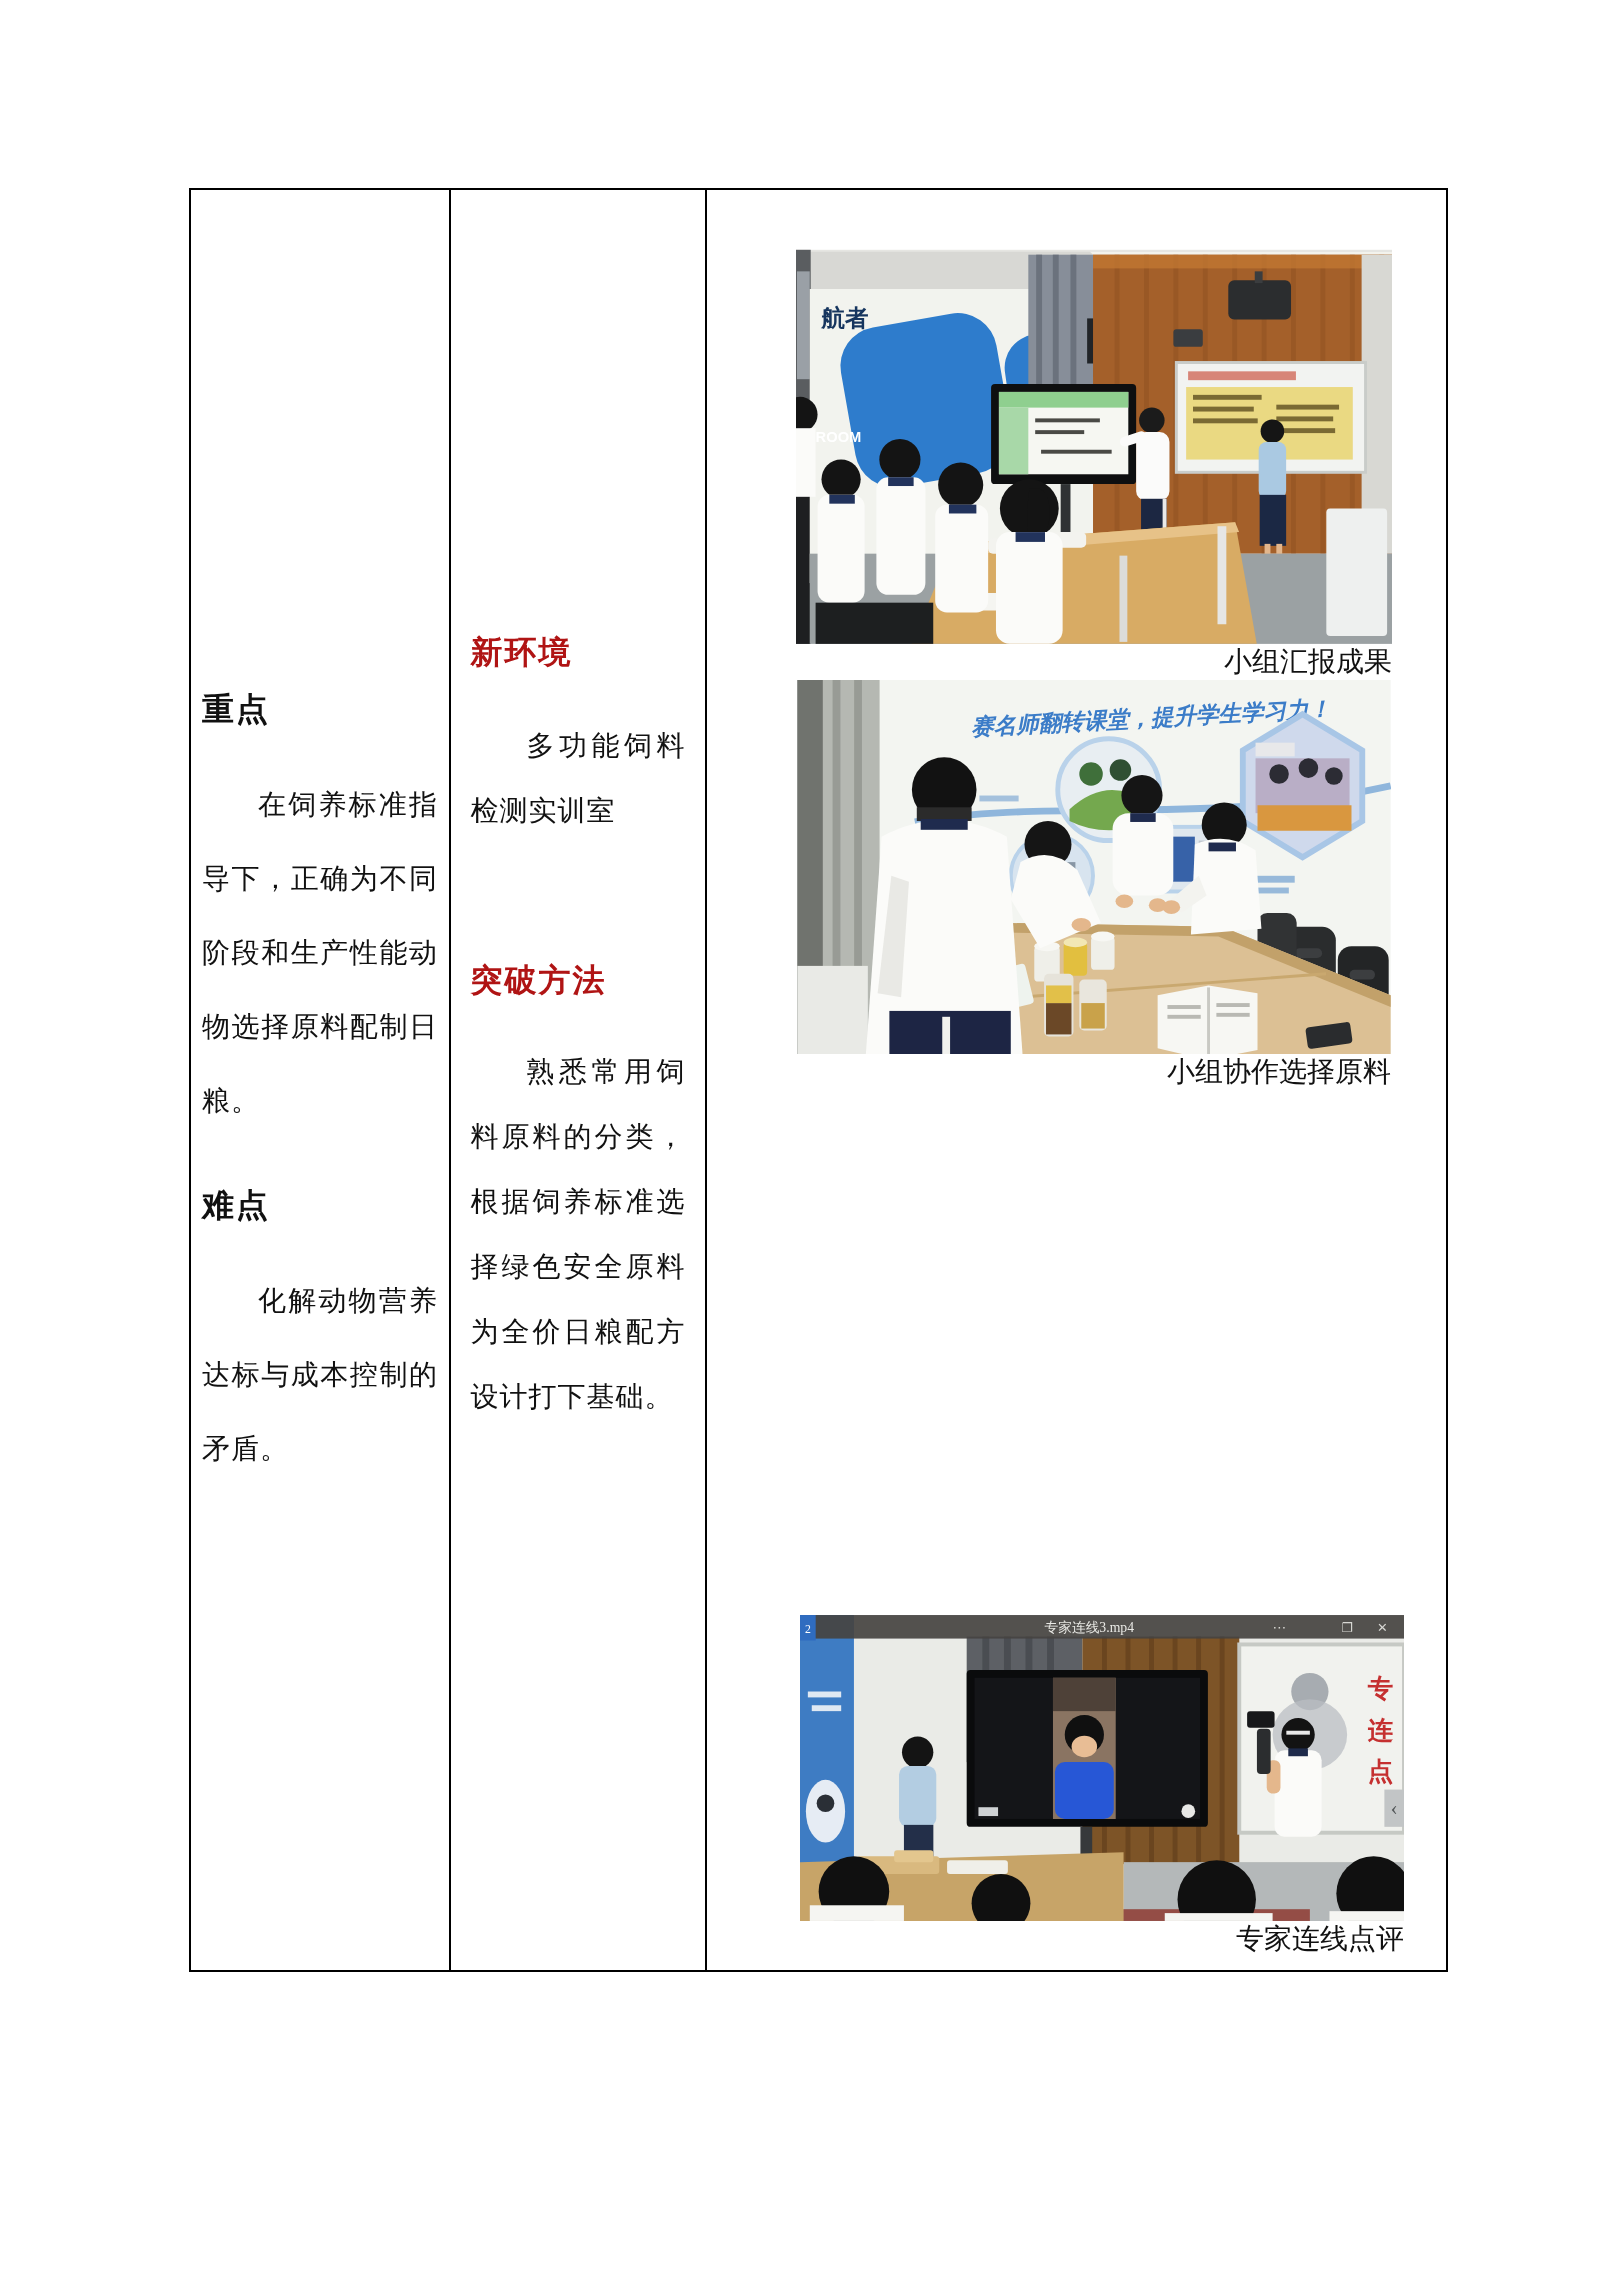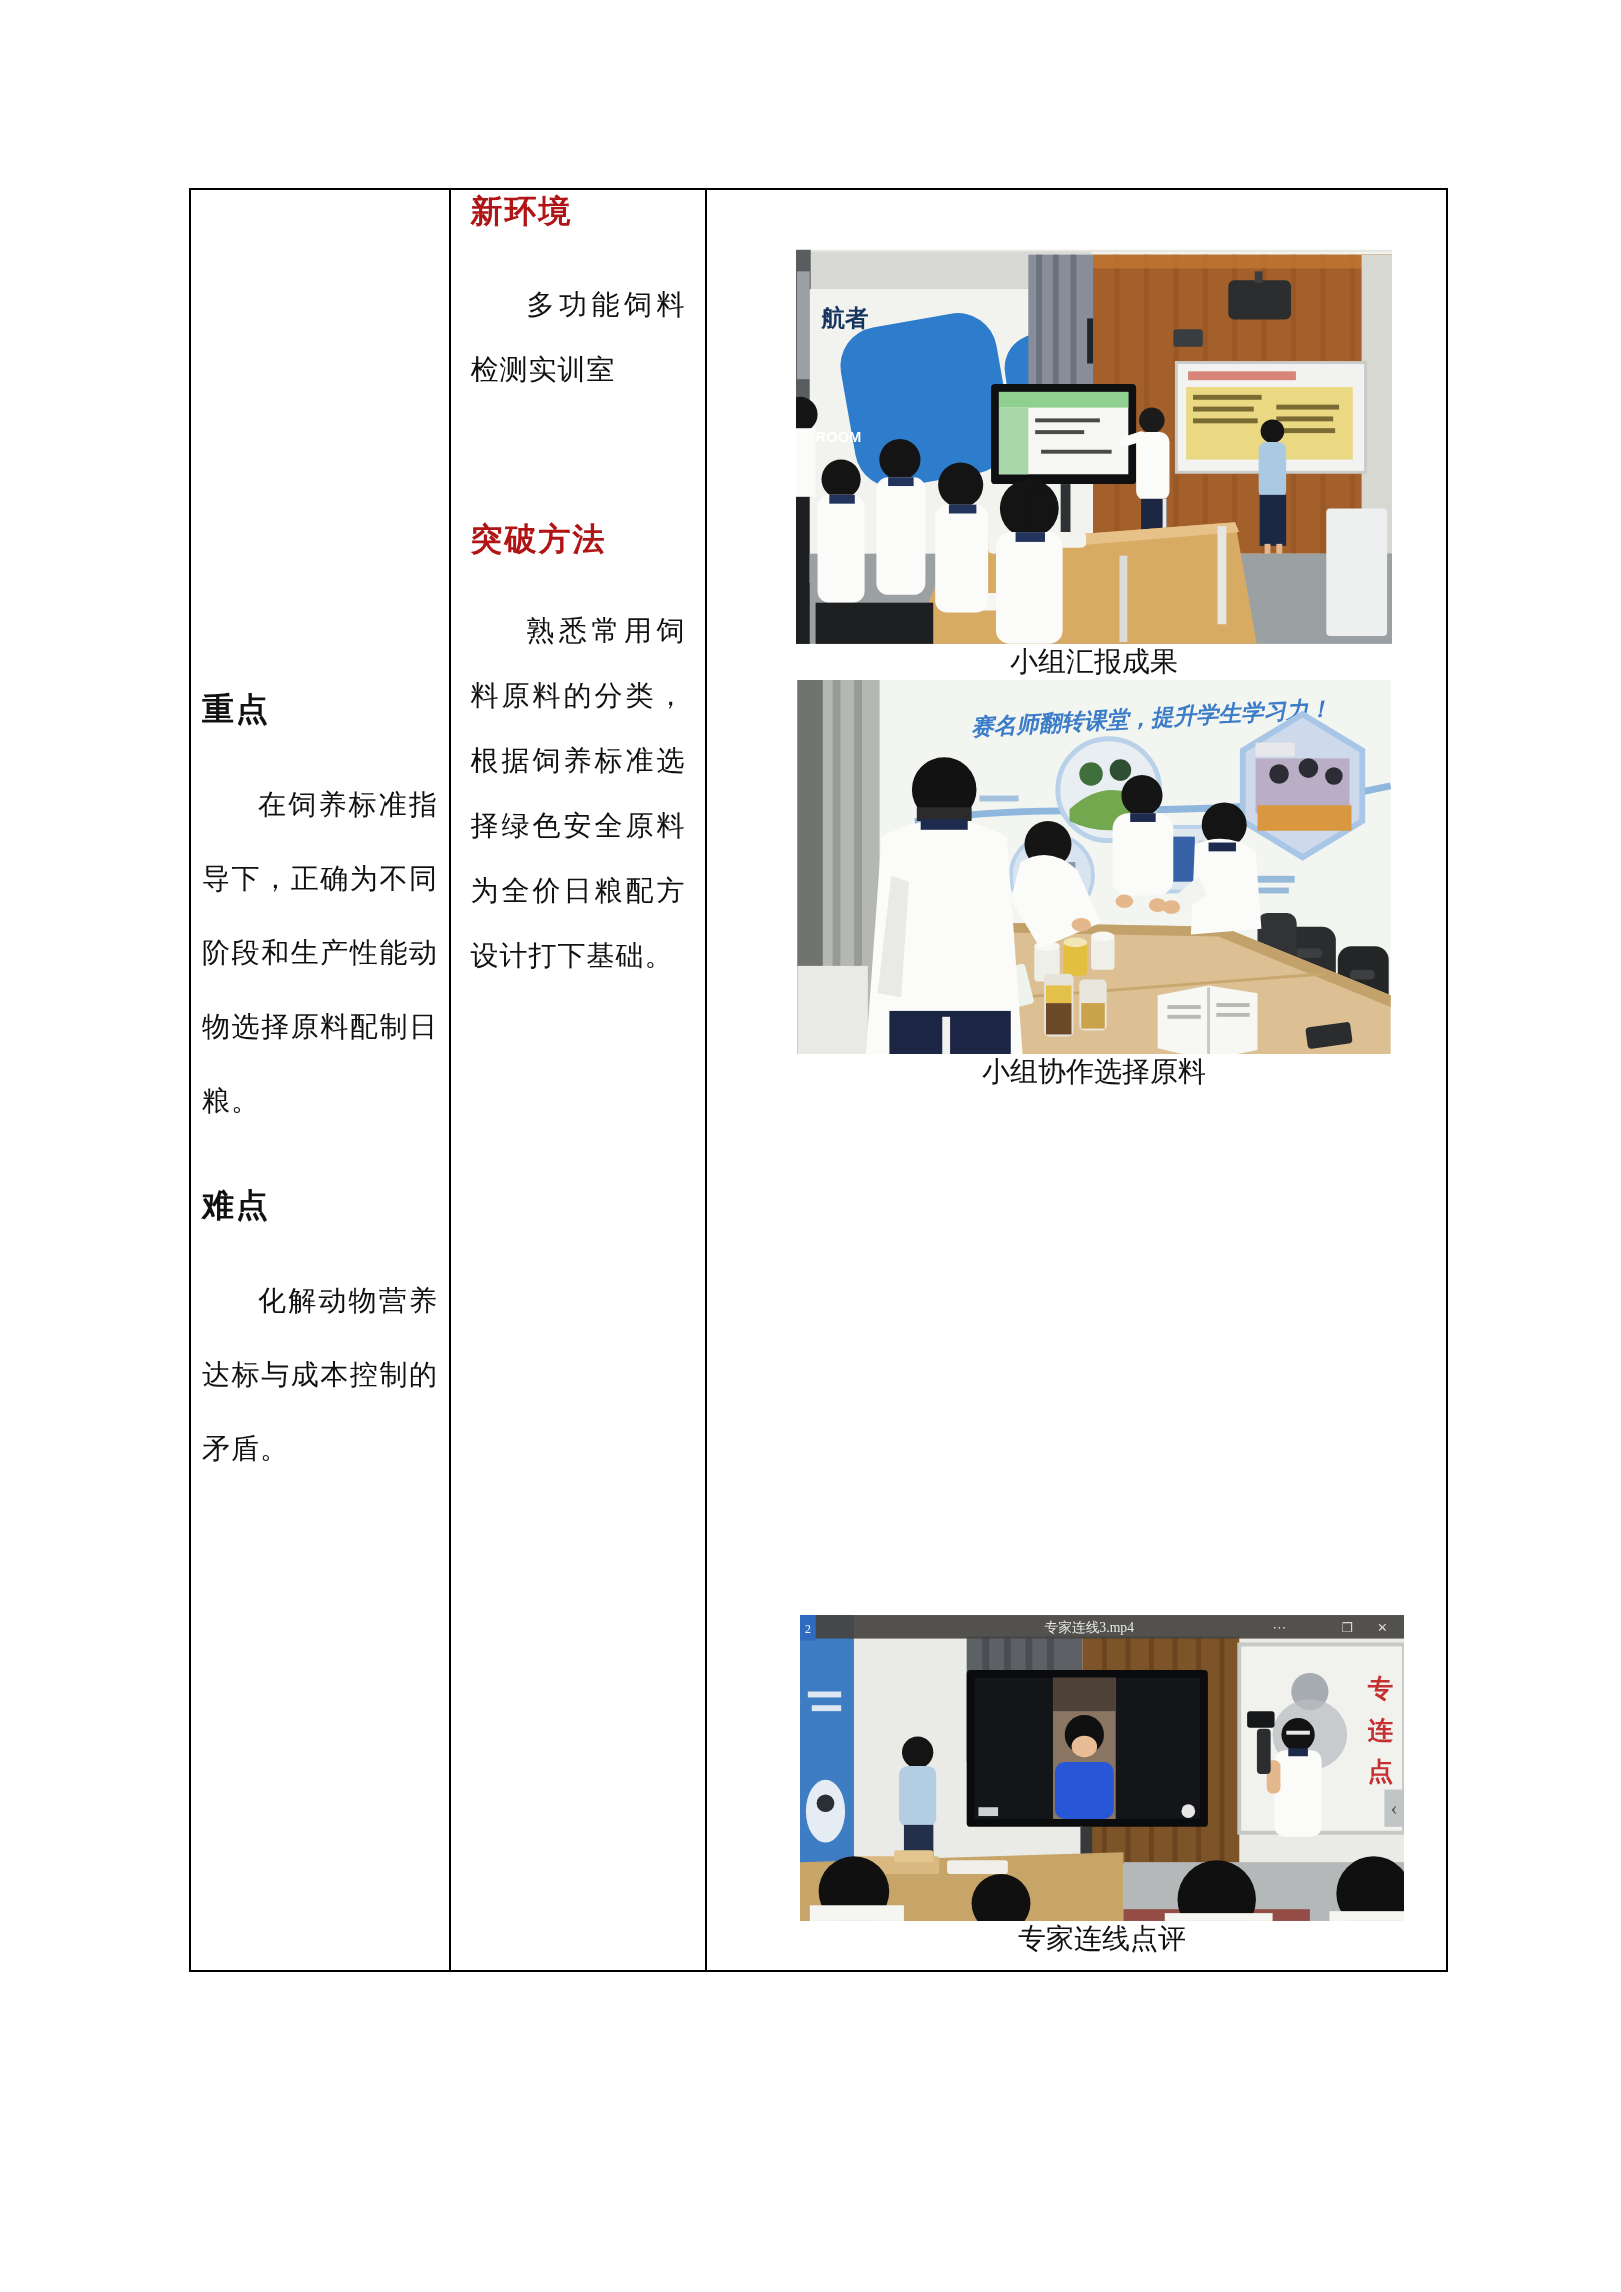--- a/index.html
+++ b/index.html
@@ -30,30 +30,30 @@
   .para{
     font-size:28px;line-height:74px;
     text-align:justify;text-indent:2em;
     letter-spacing:1px;margin:0;
   }
   .col-2 .para{line-height:65px;}
   .col-1 .hd-top{margin-top:498px;}
   .col-1 .para-top{margin-top:37px;}
   .col-1 .hd-bottom{margin-top:46px;}
   .col-1 .para-bottom{margin-top:37px;}
-  .col-2 .hd-top{}
+  .col-2 .hd-top{margin-top:441px;}
   .col-2 .para-top{margin-top:39px;}
   .col-2 .hd-bottom{margin-top:116px;}
   .col-2 .para-bottom{margin-top:37px;}
   figure{margin:0;padding:0;}
   .fig-1{margin:23.5px 0 0 71px;width:596px;}
   .fig-2{margin:2px 0 0 72px;width:594px;}
   .fig-3{margin:527px 0 0 75px;width:604px;}
   .photo-caption{
-    display:block;text-align:center;
+    display:block;text-align:right;
     font-size:28px;line-height:33px;margin-top:1px;
     color:#111;
   }
   svg{display:block;}
 </style>
 </head>
 <body>
 
 <div class="page">
   <div class="doc-table">

